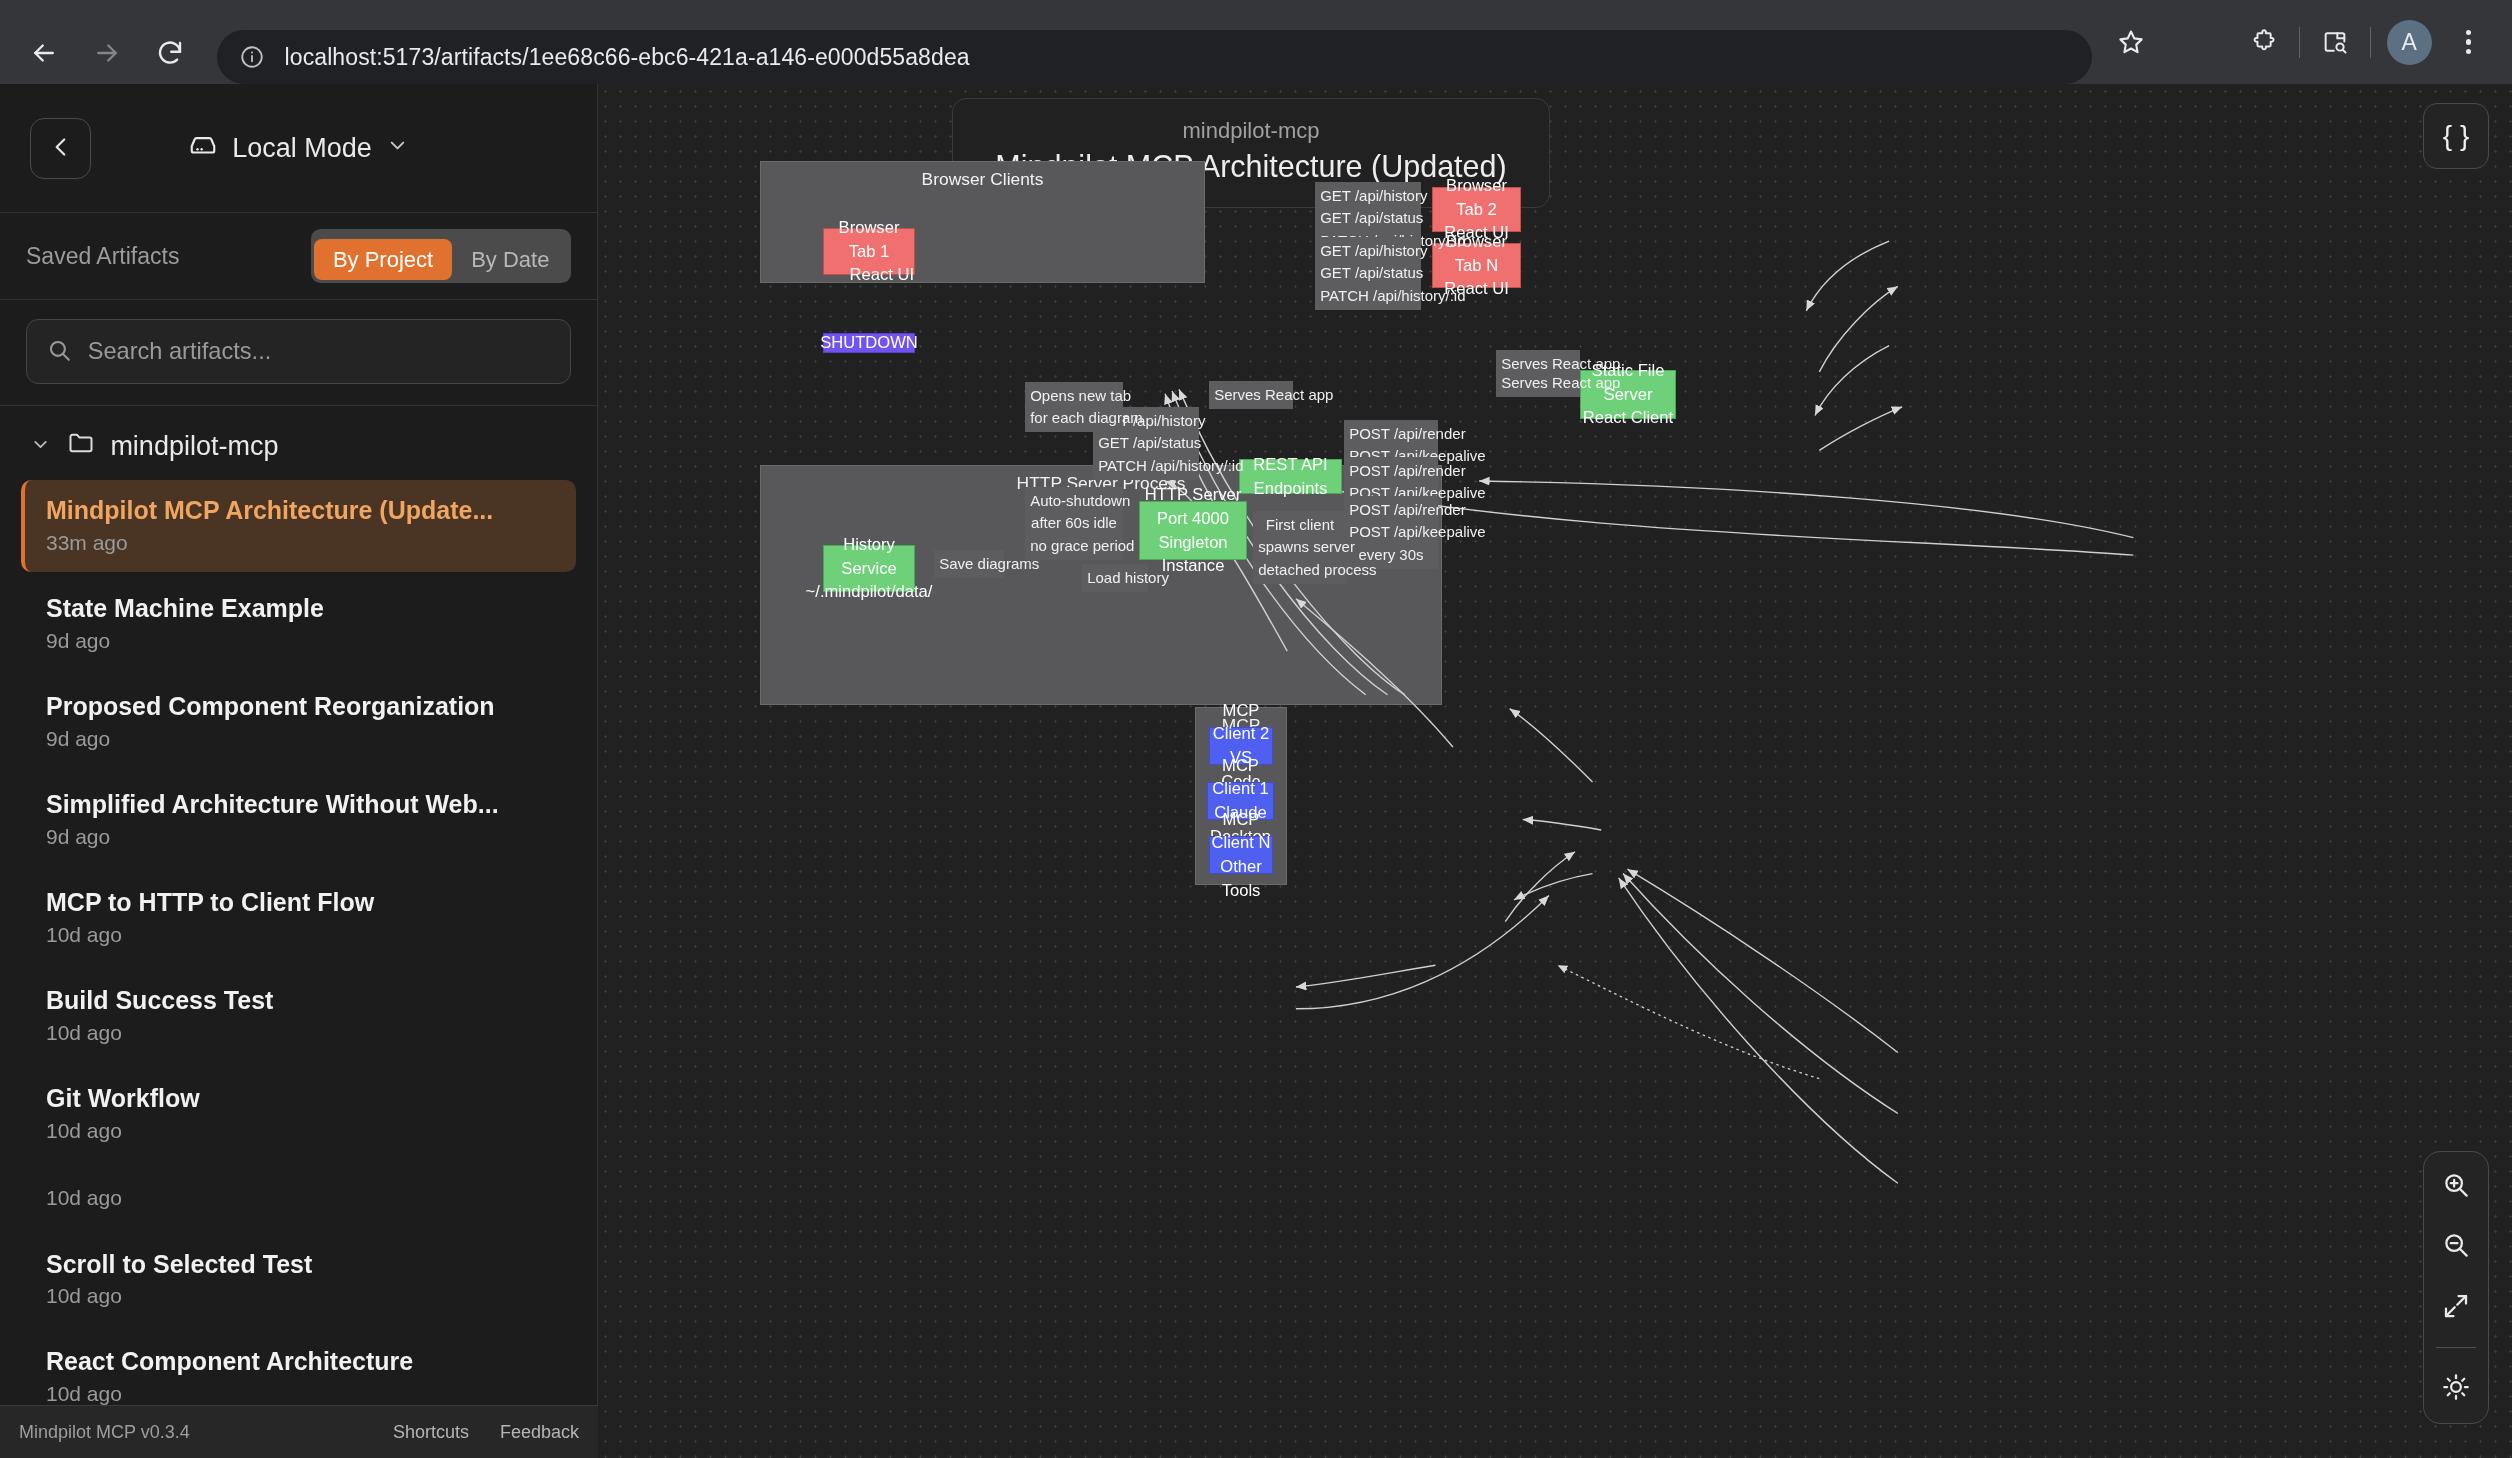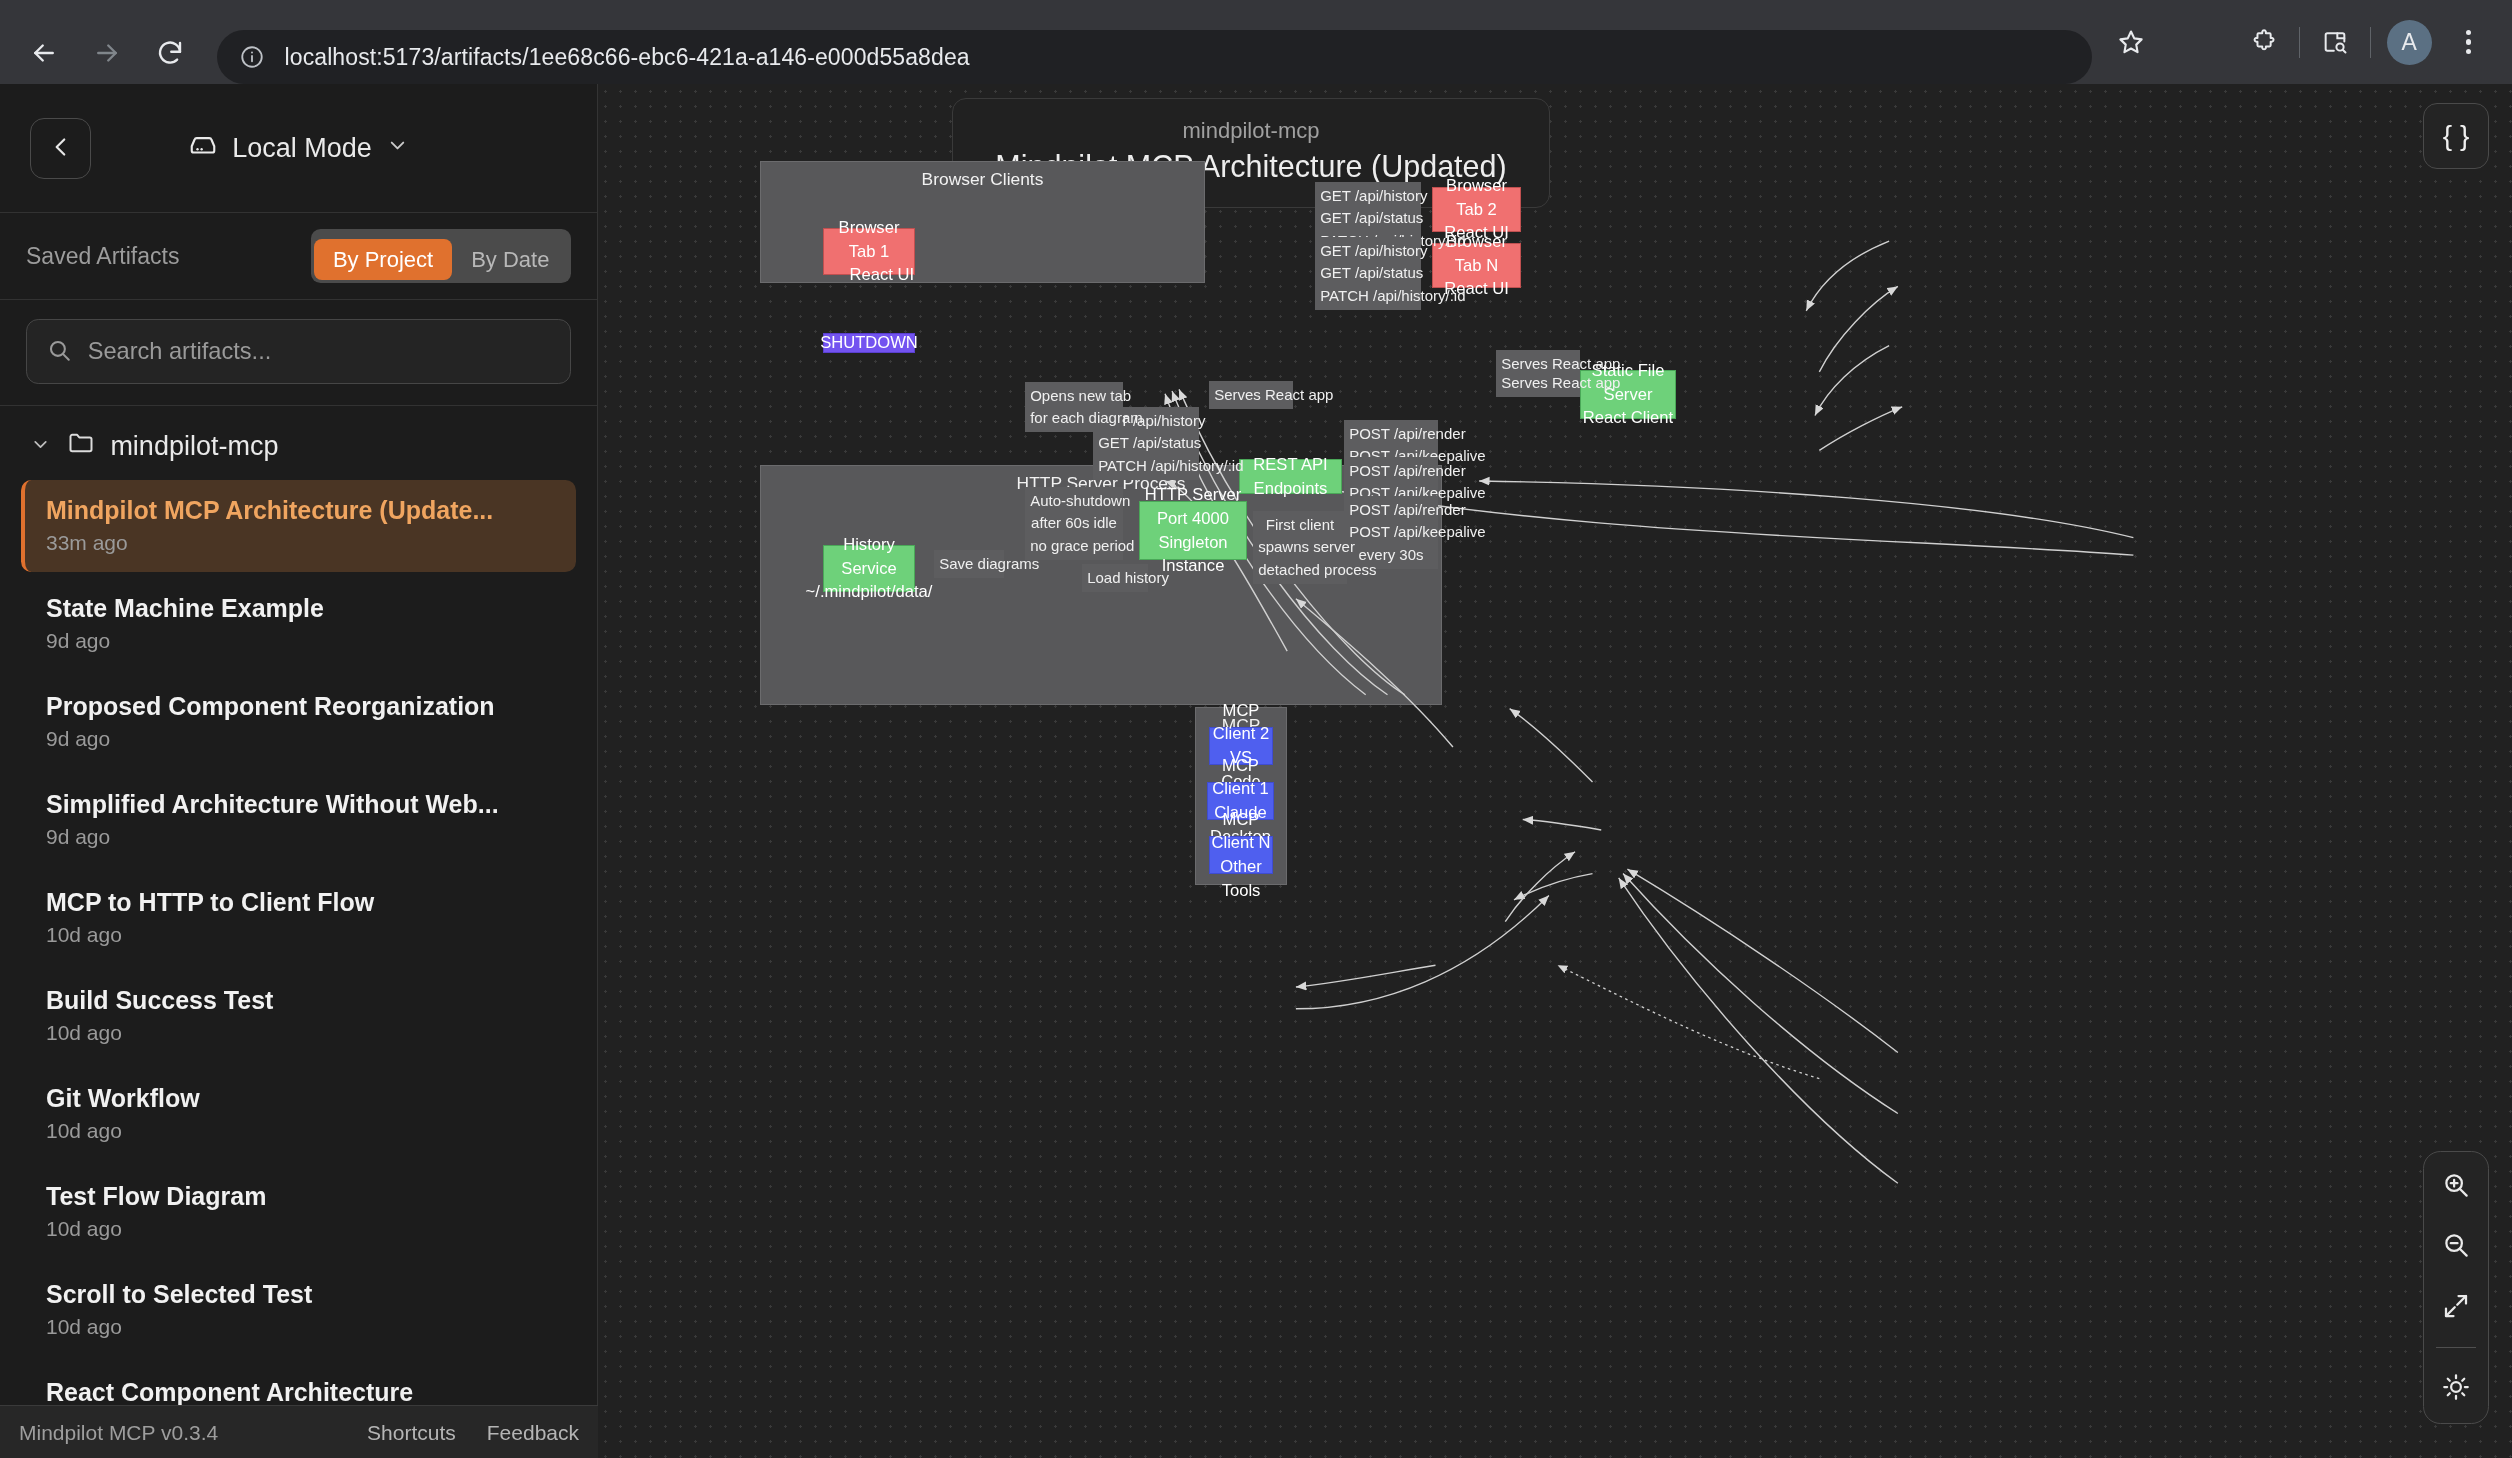--- a/index.html
+++ b/index.html
@@ -146,21 +146,21 @@
   }
   .art-item.active { background: #4a3524; border-left-color: #e0712e; }
   .art-title { font-size: 25px; color: #f1f1f1; font-weight: bold; line-height: 1.22; }
   .art-item.active .art-title { color: #f0a560; }
   .art-time { font-size: 21px; color: #9a9a9a; margin-top: 5.2px; }
 
   .sb-footer {
     position: absolute; left: 0; bottom: 0; width: 598px; height: 54px;
     background: #272727; border-top: 0.9px solid #3a3a3a;
     display: flex; align-items: center; padding: 0 19px; gap: 0;
-    font-size: 21px; color: #9e9e9e;
+    font-size: 18px; color: #9e9e9e;
   }
   .sb-footer .spacer { flex: 1 1 auto; }
   .sb-footer .lnk { margin-left: 31px; color: #b5b5b5; }
 
   
   .canvas {
     position: relative; flex: 1 1 auto; height: 100%;
     background-color: #212121;
     background-image: radial-gradient(#3a3a3a 1.4px, transparent 1.4px);
     background-size: 15px 15px;
@@ -374,21 +374,20 @@
           </div>
           <div class="art-item">
             <div class="art-title">Build Success Test</div>
             <div class="art-time">10d ago</div>
           </div>
           <div class="art-item">
             <div class="art-title">Git Workflow</div>
             <div class="art-time">10d ago</div>
           </div>
           <div class="art-item">
-            <div class="art-title">Test Flow Diagram</div>
             <div class="art-time">10d ago</div>
           </div>
           <div class="art-item">
             <div class="art-title">Scroll to Selected Test</div>
             <div class="art-time">10d ago</div>
           </div>
           <div class="art-item">
             <div class="art-title">React Component Architecture</div>
             <div class="art-time">10d ago</div>
           </div>

